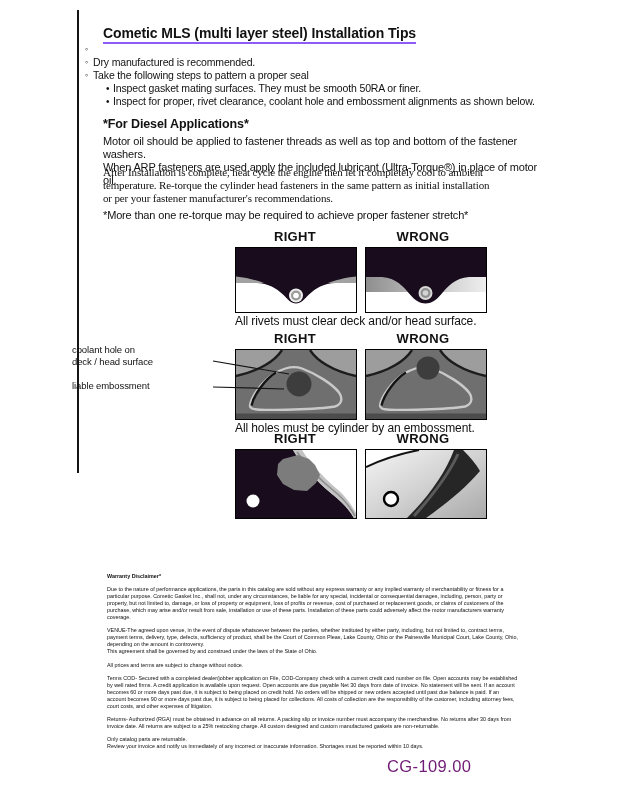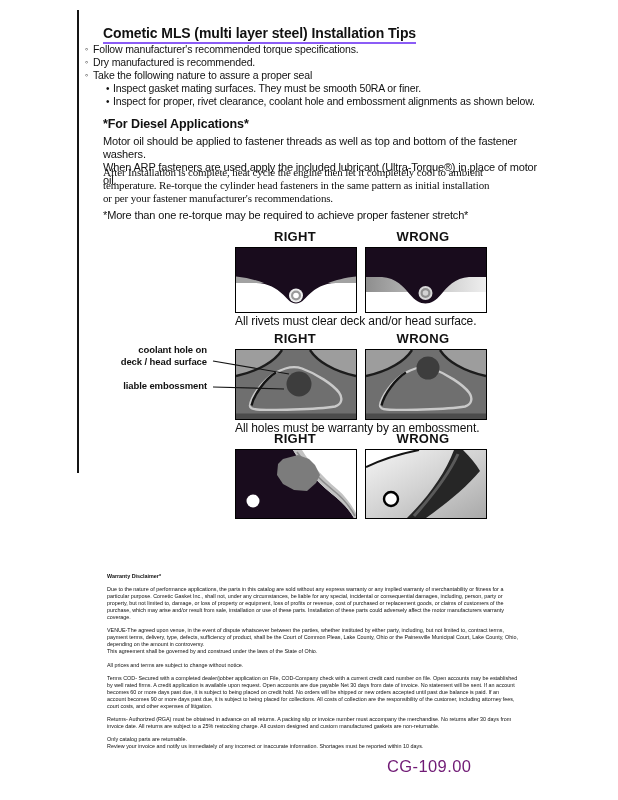--- a/index.html
+++ b/index.html
@@ -17,49 +17,48 @@
   .para{position:absolute;left:103px;width:440px;font-size:11px;letter-spacing:-0.15px;line-height:13px;white-space:pre-line;}
   .p1{top:135px;} .p2{top:166px;font-family:Liberation Serif, serif;} .p3{top:209px;}
   .diag-row{position:absolute;left:235px;width:248px;}
   .r1{top:229px;} .r2{top:331px;} .r3{top:431px;}
   .lblrow{display:flex;gap:8px;align-items:center;}
   .lbl{width:120px;text-align:center;font-size:13px;font-weight:bold;letter-spacing:0.3px;}
   .imgrow{display:flex;gap:8px;margin-top:3px;}
   .dimg{border:1.5px solid #000;line-height:0;background:#fff;}
   .dimg svg{display:block;}
   .cap{margin-top:2px;font-size:12px;letter-spacing:-0.1px;line-height:13px;white-space:pre-line;}
-  .ann{position:absolute;width:151px;left:56px;text-align:right;font-size:9.5px;line-height:11.5px;letter-spacing:-0.1px;white-space:pre-line;font-weight:bold;}
+  .ann{position:absolute;width:151px;left:72px;font-size:9.5px;line-height:11.5px;letter-spacing:-0.1px;white-space:pre-line;}
   .ann1{top:344px;} .ann2{top:380px;}
   .leaders{position:absolute;left:100px;top:330px;z-index:5;}
   .legal{position:absolute;left:107px;top:573px;width:412px;font-size:5.4px;line-height:6.9px;letter-spacing:0;}
   .legal .lh{font-weight:bold;margin-bottom:6.5px;}
   .legal p{margin:0 0 6.5px 0;white-space:pre-line;}
   .pagenum{position:absolute;left:387px;top:757px;font-size:16.5px;letter-spacing:0.4px;color:#701a75;}
 </style>
 </head>
 <body>
 
 <div class="page">
 
   <div class="edge-rule"></div>
 
   <div class="title">Cometic MLS (multi layer steel) Installation Tips</div>
 
   <div class="tips">
     <div class="tip">
       <span class="mk">◦</span>
-      <span>Follow manufacturer's recommended torque specifications.</span>
     </div>
     <div class="tip">
       <span class="mk">◦</span>
       <span>Dry manufactured is recommended.</span>
     </div>
     <div class="tip">
       <span class="mk">◦</span>
-      <span>Take the following nature to assure a proper seal</span>
+      <span>Take the following steps to pattern a proper seal</span>
     </div>
     <div class="tip sub">
       <span class="mk">•</span>
       <span>Inspect gasket mating surfaces.  They must be smooth 50RA or finer.</span>
     </div>
     <div class="tip sub">
       <span class="mk">•</span>
       <span>Inspect for proper, rivet clearance, coolant hole and embossment alignments as shown below.</span>
     </div>
   </div>
@@ -144,21 +143,21 @@
           <path d="M46,0 C39,11 23,21 0,26" fill="none" stroke="#1c1c1c" stroke-width="2.4"></path>
           <path d="M120,0 H74 C81,11 97,21 120,26 Z" fill="#9d9d9d"></path>
           <path d="M74,0 C81,11 97,21 120,26" fill="none" stroke="#1c1c1c" stroke-width="2.4"></path>
           <rect x="0" y="63.5" width="120" height="5.5" fill="#4c4c4c"></rect>
           <path d="M14,55.5 C15,47 27,29.5 40,22.5 C50,17 58,15.5 66,18.5 C80,23.5 97,34.5 103,42.5 C107,48 106,54.5 99,56.5 C81,59.5 32,60.5 21,59.5 C16,59 13.7,57.8 14,55.5 Z" fill="none" stroke="#c9c9c9" stroke-width="2.4"></path>
           <path d="M40,22.5 C30,28.5 18,44 15.5,55.5" fill="none" stroke="#141414" stroke-width="2.4"></path>
           <circle cx="62" cy="18" r="11.5" fill="#3d3d3d"></circle>
         </svg>
       </div>
     </div>
-    <div class="cap">All holes must be warranty by an embossment.</div>
+    <div class="cap">All holes must be cylinder by an embossment.</div>
   </div>
 
   <div class="diag-row r3">
     <div class="lblrow">
       <div class="lbl">RIGHT</div>
       <div class="lbl">WRONG</div>
     </div>
     <div class="imgrow">
       <div class="dimg">
         <svg width="120" height="68" viewBox="0 0 120 68" preserveAspectRatio="none">

